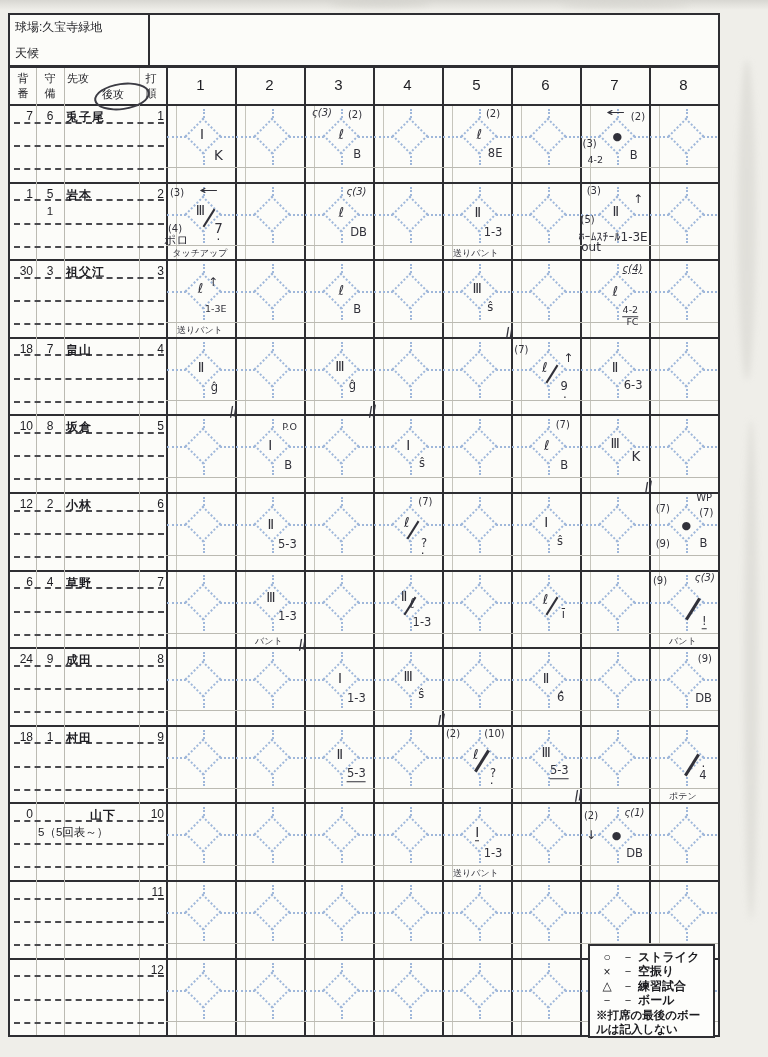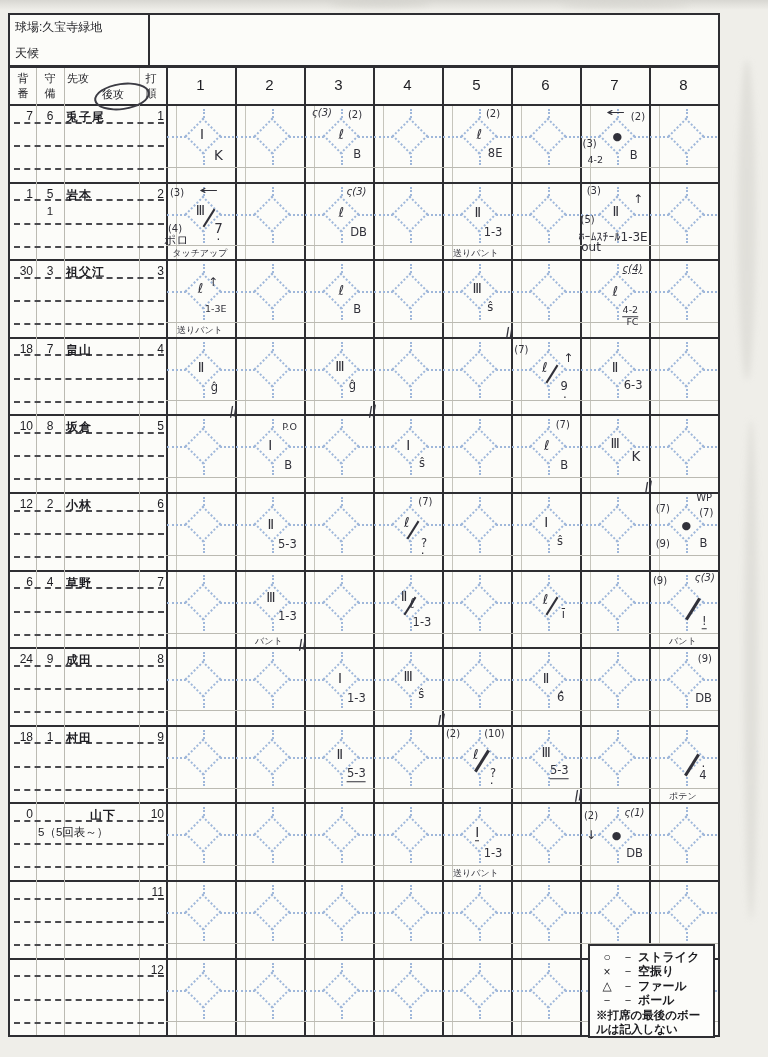--- a/index.html
+++ b/index.html
@@ -1056,21 +1056,21 @@
         <span class="llab">ストライク</span>
       </div>
     <div class="lrow">
         <span class="lsym">×</span>
         <span class="ldash">－</span>
         <span class="llab">空振り</span>
       </div>
     <div class="lrow">
         <span class="lsym">△</span>
         <span class="ldash">－</span>
-        <span class="llab">ファール</span>
+        <span class="llab">練習試合</span>
       </div>
     <div class="lrow">
         <span class="lsym">－</span>
         <span class="ldash">－</span>
         <span class="llab">ボール</span>
       </div>
     <div class="lnote">※打席の最後のボー</div>
     <div class="lnote">ルは記入しない</div>
   </div>
 

